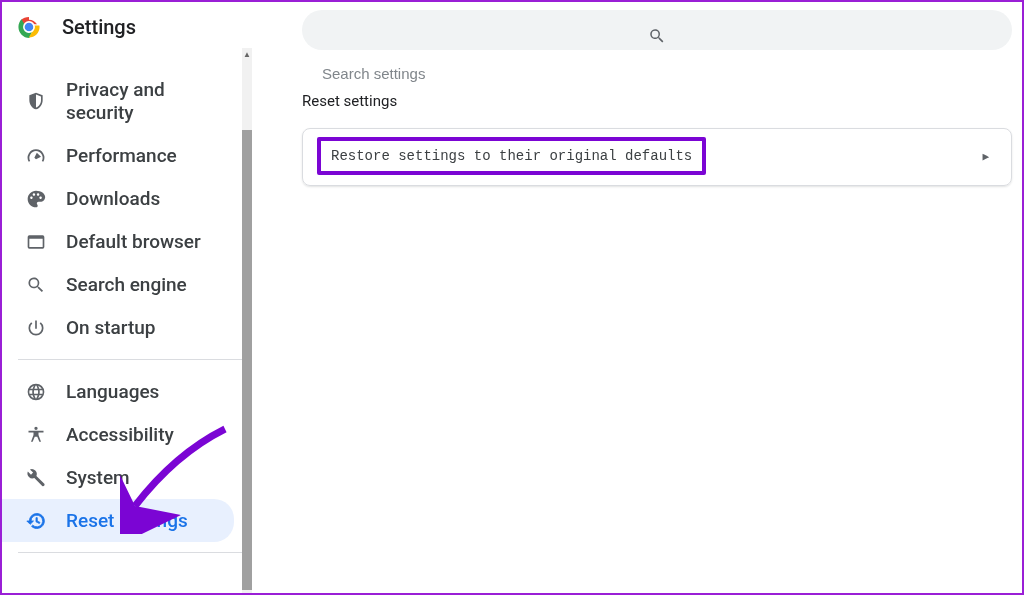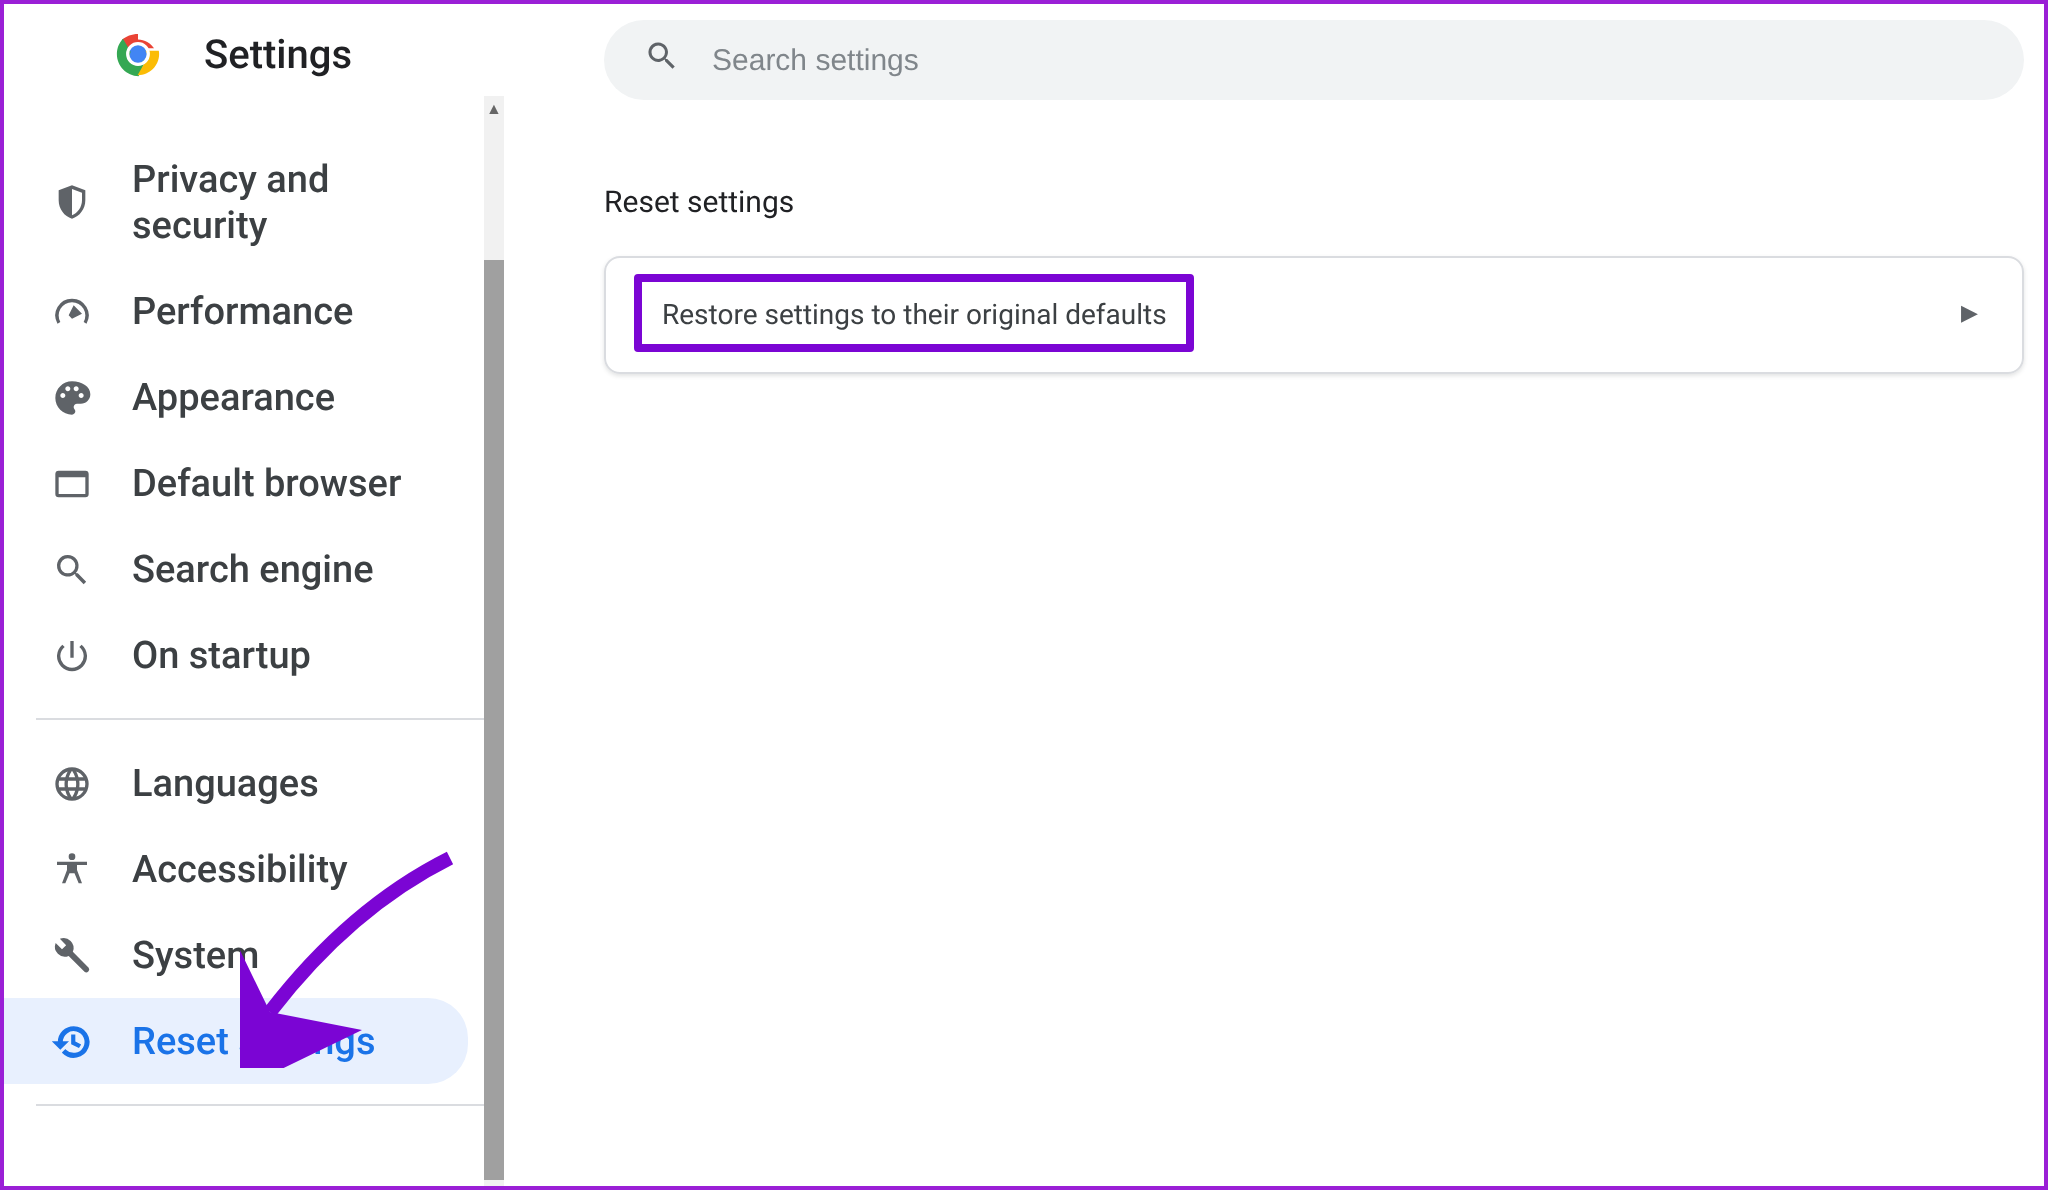--- a/index.html
+++ b/index.html
@@ -46,21 +46,20 @@
       top: 128px;
       width: 10px;
       height: 460px;
       background: #a0a0a0;
     }
     .header {
       display: flex;
       align-items: center;
       gap: 20px;
       padding: 12px 14px 14px 14px;
-      margin-left: 40px;
     }
     .chrome-logo {
       width: 26px;
       height: 26px;
     }
     .header-title {
       font-size: 20px;
       font-weight: 500;
       color: #202124;
     }
@@ -111,20 +110,21 @@
     }
     .search-wrap {
       background: #f1f3f4;
       border-radius: 22px;
       height: 40px;
       display: flex;
       align-items: center;
       padding: 17px 20px;
       gap: 16px;
       width: 710px;
+      flex-direction: column;
     }
     .search-wrap svg { width: 18px; height: 18px; fill: #5f6368; }
     .search-input {
       border: none;
       background: transparent;
       outline: none;
       font-size: 15px;
       color: #5f6368;
       width: 100%;
     }
@@ -140,20 +140,21 @@
       border-radius: 8px;
       box-shadow: 0 1px 2px rgba(60,64,67,0.15);
       width: 710px;
     }
     .card-row {
       display: flex;
       align-items: center;
       justify-content: space-between;
       padding: 8px 22px 10px 14px;
       cursor: pointer;
+      font-family: Liberation Mono, monospace;
     }
     .card-label-box {
       border: 4px solid #7b05d4;
       border-radius: 2px;
       padding: 6px 10px;
       display: inline-block;
     }
     .card-label {
       font-size: 14px;
       color: #3c4043;
@@ -207,21 +208,21 @@
           </svg>
         </span>
       <span>Performance</span>
     </div>
     <div class="nav-item">
       <span class="nav-icon">
           <svg viewBox="0 0 24 24">
             <path d="M12 2C6.5 2 2 6.5 2 12s4.5 10 10 10c1.1 0 2-.9 2-2 0-.5-.2-1-.5-1.3-.3-.4-.5-.8-.5-1.3 0-1.1.9-2 2-2h2.3c3.1 0 5.7-2.5 5.7-5.7C23 5.4 18.1 2 12 2zM6.5 12c-.8 0-1.5-.7-1.5-1.5S5.7 9 6.5 9 8 9.7 8 10.5 7.3 12 6.5 12zm3-4C8.7 8 8 7.3 8 6.5S8.7 5 9.5 5s1.5.7 1.5 1.5S10.3 8 9.5 8zm5 0c-.8 0-1.5-.7-1.5-1.5S13.7 5 14.5 5s1.5.7 1.5 1.5S15.3 8 14.5 8zm3 4c-.8 0-1.5-.7-1.5-1.5S16.7 9 17.5 9s1.5.7 1.5 1.5-.7 1.5-1.5 1.5z"></path>
           </svg>
         </span>
-      <span>Appearance</span>
+      <span>Downloads</span>
     </div>
     <div class="nav-item">
       <span class="nav-icon">
           <svg viewBox="0 0 24 24">
             <path d="M4 4h16a2 2 0 0 1 2 2v12a2 2 0 0 1-2 2H4a2 2 0 0 1-2-2V6a2 2 0 0 1 2-2zm0 4v10h16V8H4z"></path>
           </svg>
         </span>
       <span>Default browser</span>
     </div>
     <div class="nav-item">

